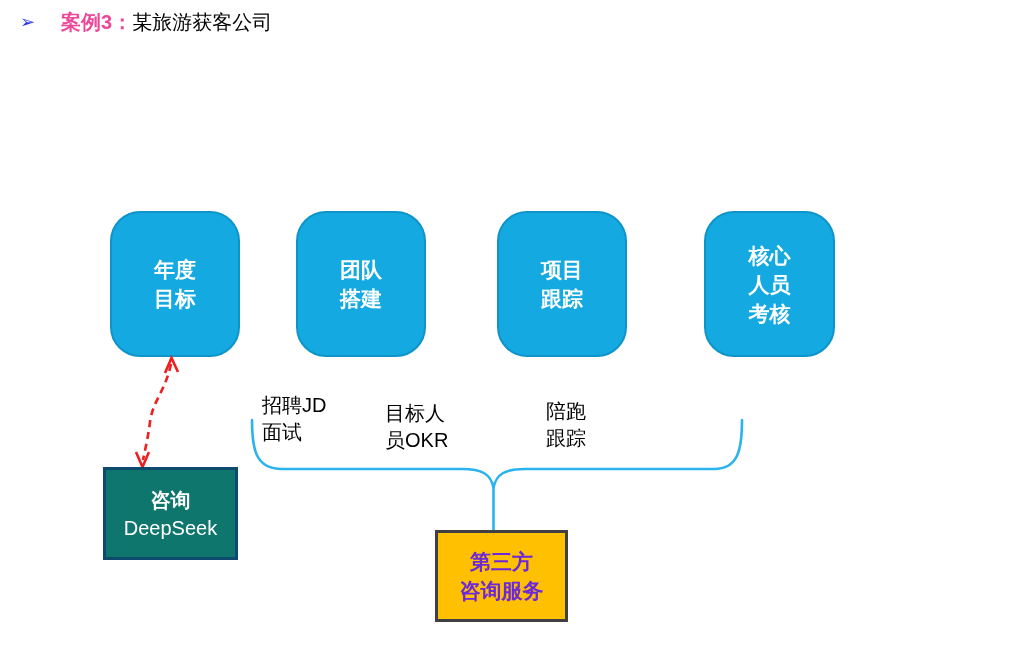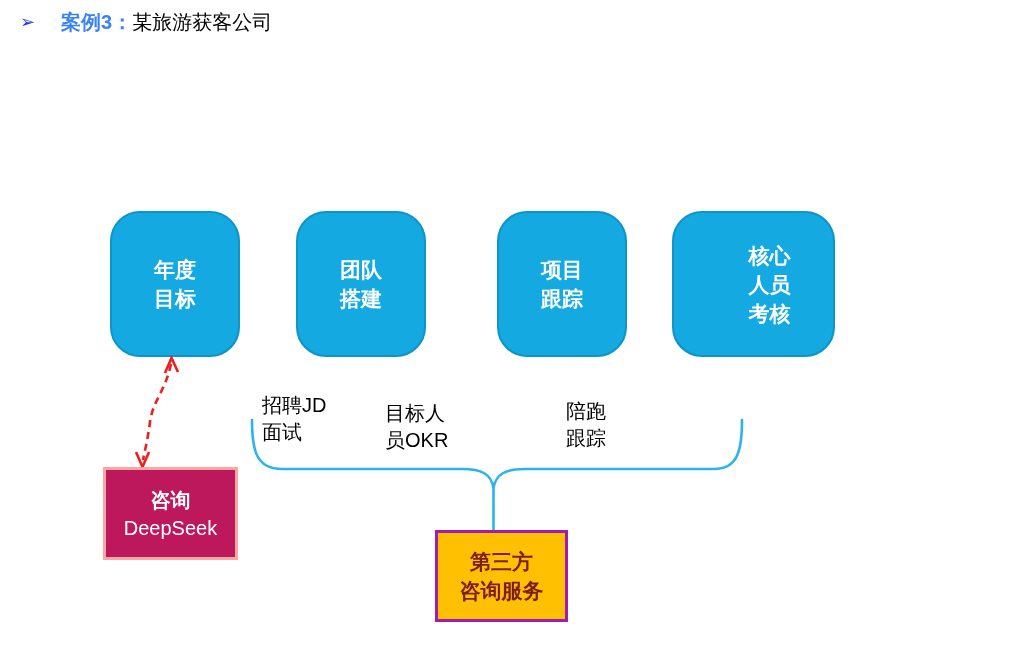--- a/index.html
+++ b/index.html
@@ -4,58 +4,58 @@
 <style>
   html,body{margin:0;padding:0;background:#fff;}
   .stage{
     position:relative;width:1026px;height:658px;background:#ffffff;overflow:hidden;
     font-family:"Liberation Sans","DejaVu Sans",sans-serif;
   }
   
   .title-row{position:absolute;left:20px;top:9px;display:flex;align-items:flex-start;}
   .bullet{color:#2b36e3;font-size:18px;line-height:26px;margin-right:26px;}
   .title-text{font-size:20px;line-height:26px;white-space:nowrap;}
-  .title-case{color:#3b82f6;font-weight:700;margin-top:12px;}
+  .title-case{color:#ec4899;font-weight:700;margin-top:12px;}
   .title-company{color:#000000;font-weight:400;text-align:right;}
   
   .pbox{
     position:absolute;top:211px;width:126px;height:142px;
     background:#14a9e1;border:2px solid #0d94c8;border-radius:30px;
     color:#ffffff;font-weight:700;font-size:21px;line-height:29px;
     display:flex;align-items:center;justify-content:center;text-align:center;
     white-space:pre-line;
   }
   .pbox.b1{left:110px;}
   .pbox.b2{left:296px;}
   .pbox.b3{left:497px;}
-  .pbox.b4{left:672px;width:127px;padding-left:32px;}
+  .pbox.b4{left:704px;width:127px;}
   
   .sublabel{
     position:absolute;color:#000000;font-size:20px;line-height:27px;
     white-space:pre-line;font-weight:400;
   }
   .sl1{left:262px;top:392px;}
   .sl2{left:385px;top:400px;}
-  .sl3{left:546px;top:398px;margin-left:20px;}
+  .sl3{left:546px;top:398px;}
   
   .connector-layer{position:absolute;left:0;top:0;width:1026px;height:658px;pointer-events:none;}
   
   .consult{
     position:absolute;left:103px;top:467px;width:129px;height:87px;
-    background:#be185d;border:3px solid #fca5a5;
+    background:#0f766e;border:3px solid #0c4a6e;
     color:#ffffff;display:flex;flex-direction:column;align-items:center;justify-content:center;
     text-align:center;
   }
   .consult .l1{font-size:20px;font-weight:700;line-height:28px;}
   .consult .l2{font-size:20px;font-weight:400;line-height:28px;text-align:right;}
   
   .service{
     position:absolute;left:435px;top:530px;width:127px;height:86px;
-    background:#ffc001;border:3px solid #a21caf;
-    color:#7f1d1d;font-weight:700;font-size:21px;line-height:29px;
+    background:#ffc001;border:3px solid #404040;
+    color:#6d28d9;font-weight:700;font-size:21px;line-height:29px;
     display:flex;align-items:center;justify-content:center;text-align:center;
     white-space:pre-line;
   }
 </style>
 </head>
 <body>
 
 <div class="stage">
 
   <div class="title-row">

